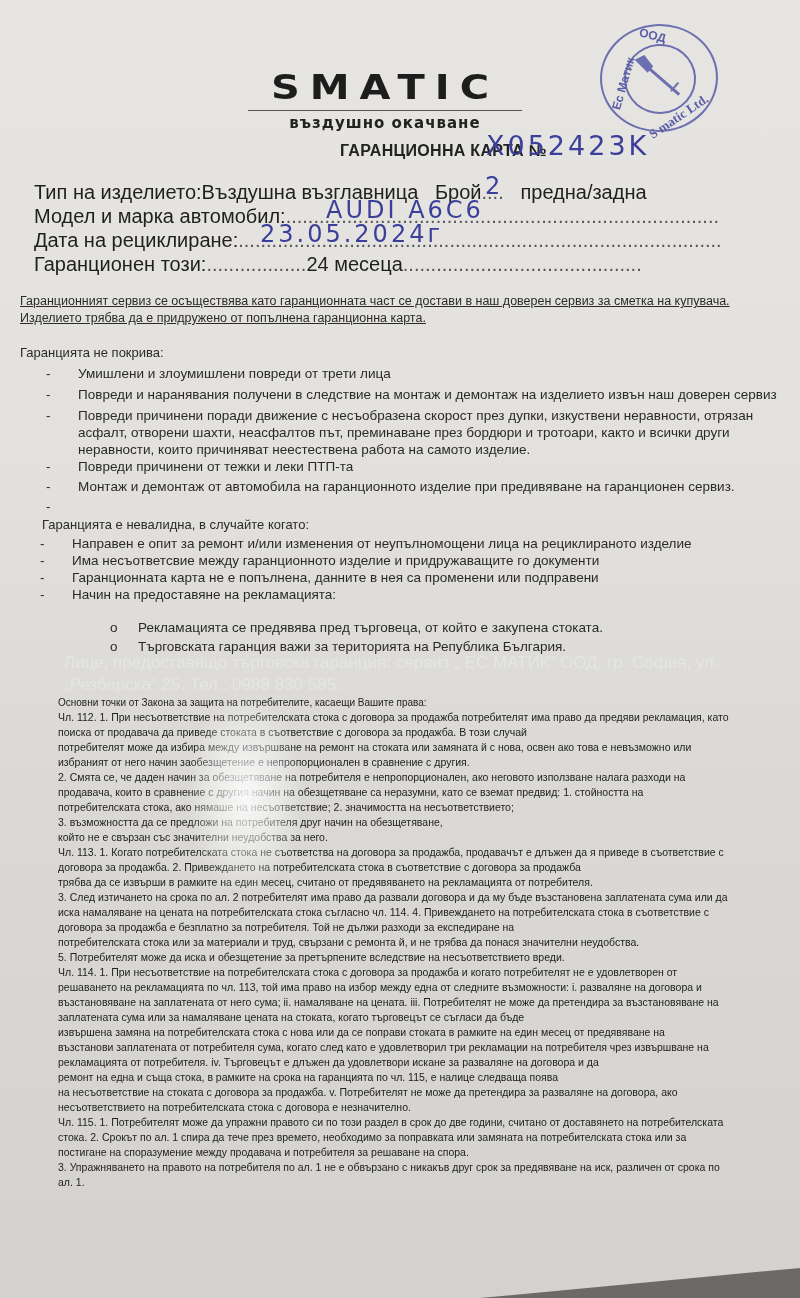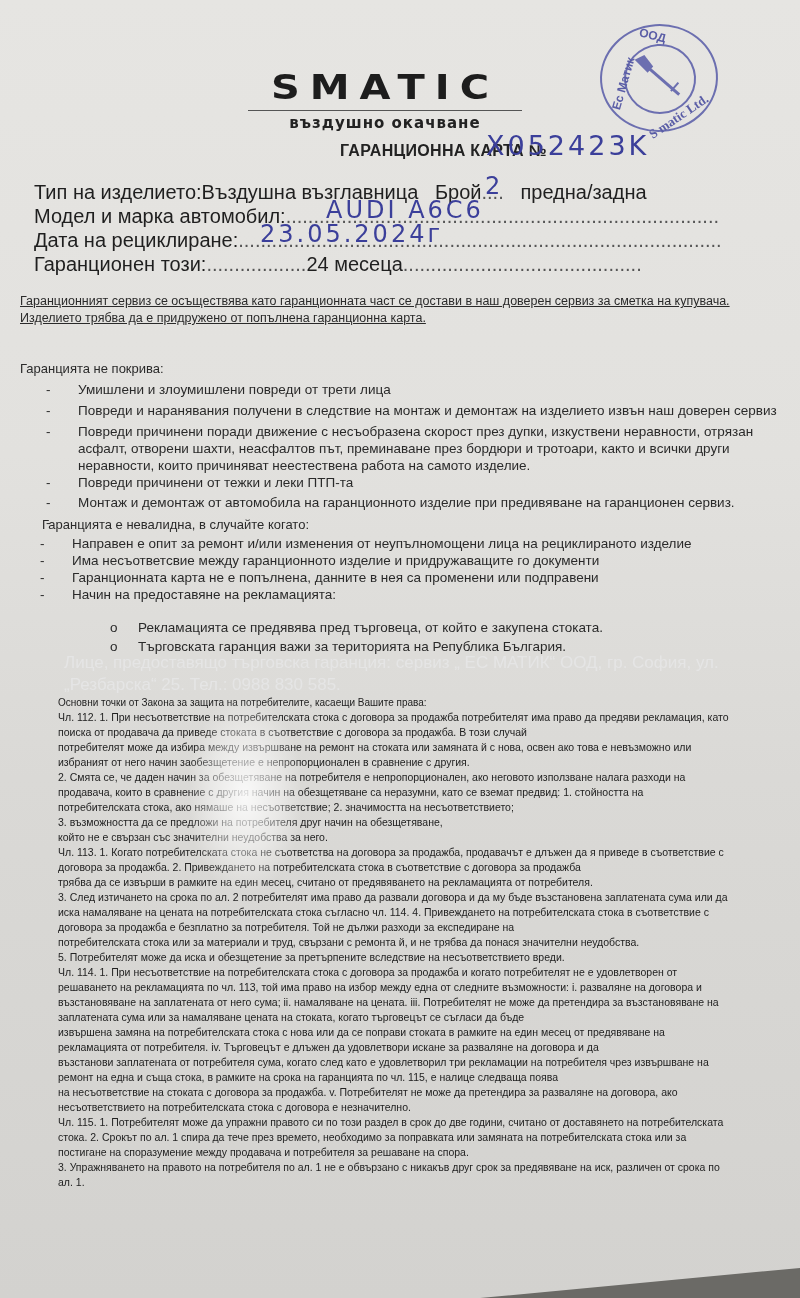--- a/index.html
+++ b/index.html
@@ -119,21 +119,21 @@
     <span class="handwriting hw-inline" style="left:226px;">23.05.2024г</span>
   </div>
   <div class="field-row">
     <span>Гаранционен този:</span><span class="dots">..................</span><span>24 месеца</span><span class="dots">...........................................</span>
   </div>
 </div>
 
 <div class="body-text para" style="top:293px;text-decoration:underline;">Гаранционният сервиз се осъществява като гаранционната част се достави в наш доверен сервиз за сметка на купувача. Изделието трябва да е придружено от попълнена гаранционна карта.</div>
 
 <div class="body-text" style="top:344px;">
-  <div class="para" style="font-size:13px;margin-top:16px;">Гаранцията не покрива:</div>
+  <div class="para" style="font-size:13px;">Гаранцията не покрива:</div>
   <ul class="list" style="margin-top:4px;">
     <li><span class="dash">-</span><span>Умишлени и злоумишлени повреди от трети лица</span></li>
     <li style="margin-top:4px;"><span class="dash">-</span><span>Повреди и наранявания получени в следствие на монтаж и демонтаж на изделието извън наш доверен сервиз</span></li>
     <li style="margin-top:4px;"><span class="dash">-</span><span>Повреди причинени поради движение с несъобразена скорост през дупки, изкуствени неравности, отрязан асфалт, отворени шахти, неасфалтов път, преминаване през бордюри и тротоари, както и всички други неравности, които причиняват неестествена работа на самото изделие.</span></li>
     <li><span class="dash">-</span><span>Повреди причинени от тежки и леки ПТП-та</span></li>
     <li style="margin-top:3px;"><span class="dash">-</span><span>Монтаж и демонтаж  от автомобила на гаранционното изделие при предивяване на гаранционен сервиз.</span></li>
     <li style="margin-top:3px;"><span class="dash">-</span><span></span>&nbsp;</li>
   </ul>
 </div>
 
@@ -170,22 +170,22 @@
   <div>3. След изтичането на срока по ал. 2 потребителят има право да развали договора и да му бъде възстановена заплатената сума или да</div>
   <div>иска намаляване на цената на потребителската стока съгласно чл. 114. 4. Привеждането на потребителската стока в съответствие с</div>
   <div>договора за продажба е безплатно за потребителя. Той не дължи разходи за експедиране на</div>
   <div>потребителската стока или за материали и труд, свързани с ремонта й, и не трябва да понася значителни неудобства.</div>
   <div>5. Потребителят може да иска и обезщетение за претърпените вследствие на несъответствието вреди.</div>
   <div>Чл. 114. 1. При несъответствие на потребителската стока с договора за продажба и когато потребителят не е удовлетворен от</div>
   <div>решаването на рекламацията по чл. 113, той има право на избор между една от следните възможности: i. разваляне на договора и</div>
   <div>възстановяване на заплатената от него сума; ii. намаляване на цената. iii. Потребителят не може да претендира за възстановяване на</div>
   <div>заплатената сума или за намаляване цената на стоката, когато търговецът се съгласи да бъде</div>
   <div>извършена замяна на потребителската стока с нова или да се поправи стоката в рамките на един месец от предявяване на</div>
+  <div>възстанови заплатената от потребителя сума, когато след като е удовлетворил три рекламации на потребителя чрез извършване на</div>
   <div>рекламацията от потребителя. iv. Търговецът е длъжен да удовлетвори искане за разваляне на договора и да</div>
-  <div>възстанови заплатената от потребителя сума, когато след като е удовлетворил три рекламации на потребителя чрез извършване на</div>
   <div>ремонт на една и съща стока, в рамките на срока на гаранцията по чл. 115, е налице следваща поява</div>
   <div>на несъответствие на стоката с договора за продажба. v. Потребителят не може да претендира за разваляне на договора, ако</div>
   <div>несъответствието на потребителската стока с договора е незначително.</div>
   <div>Чл. 115. 1. Потребителят може да упражни правото си по този раздел в срок до две години, считано от доставянето на потребителската</div>
   <div>стока. 2. Срокът по ал. 1 спира да тече през времето, необходимо за поправката или замяната на потребителската стока или за</div>
   <div>постигане на споразумение между продавача и потребителя за решаване на спора.</div>
   <div>3. Упражняването на правото на потребителя по ал. 1 не е обвързано с никакъв друг срок за предявяване на иск, различен от срока по</div>
   <div>ал. 1.</div>
 </div>
 

